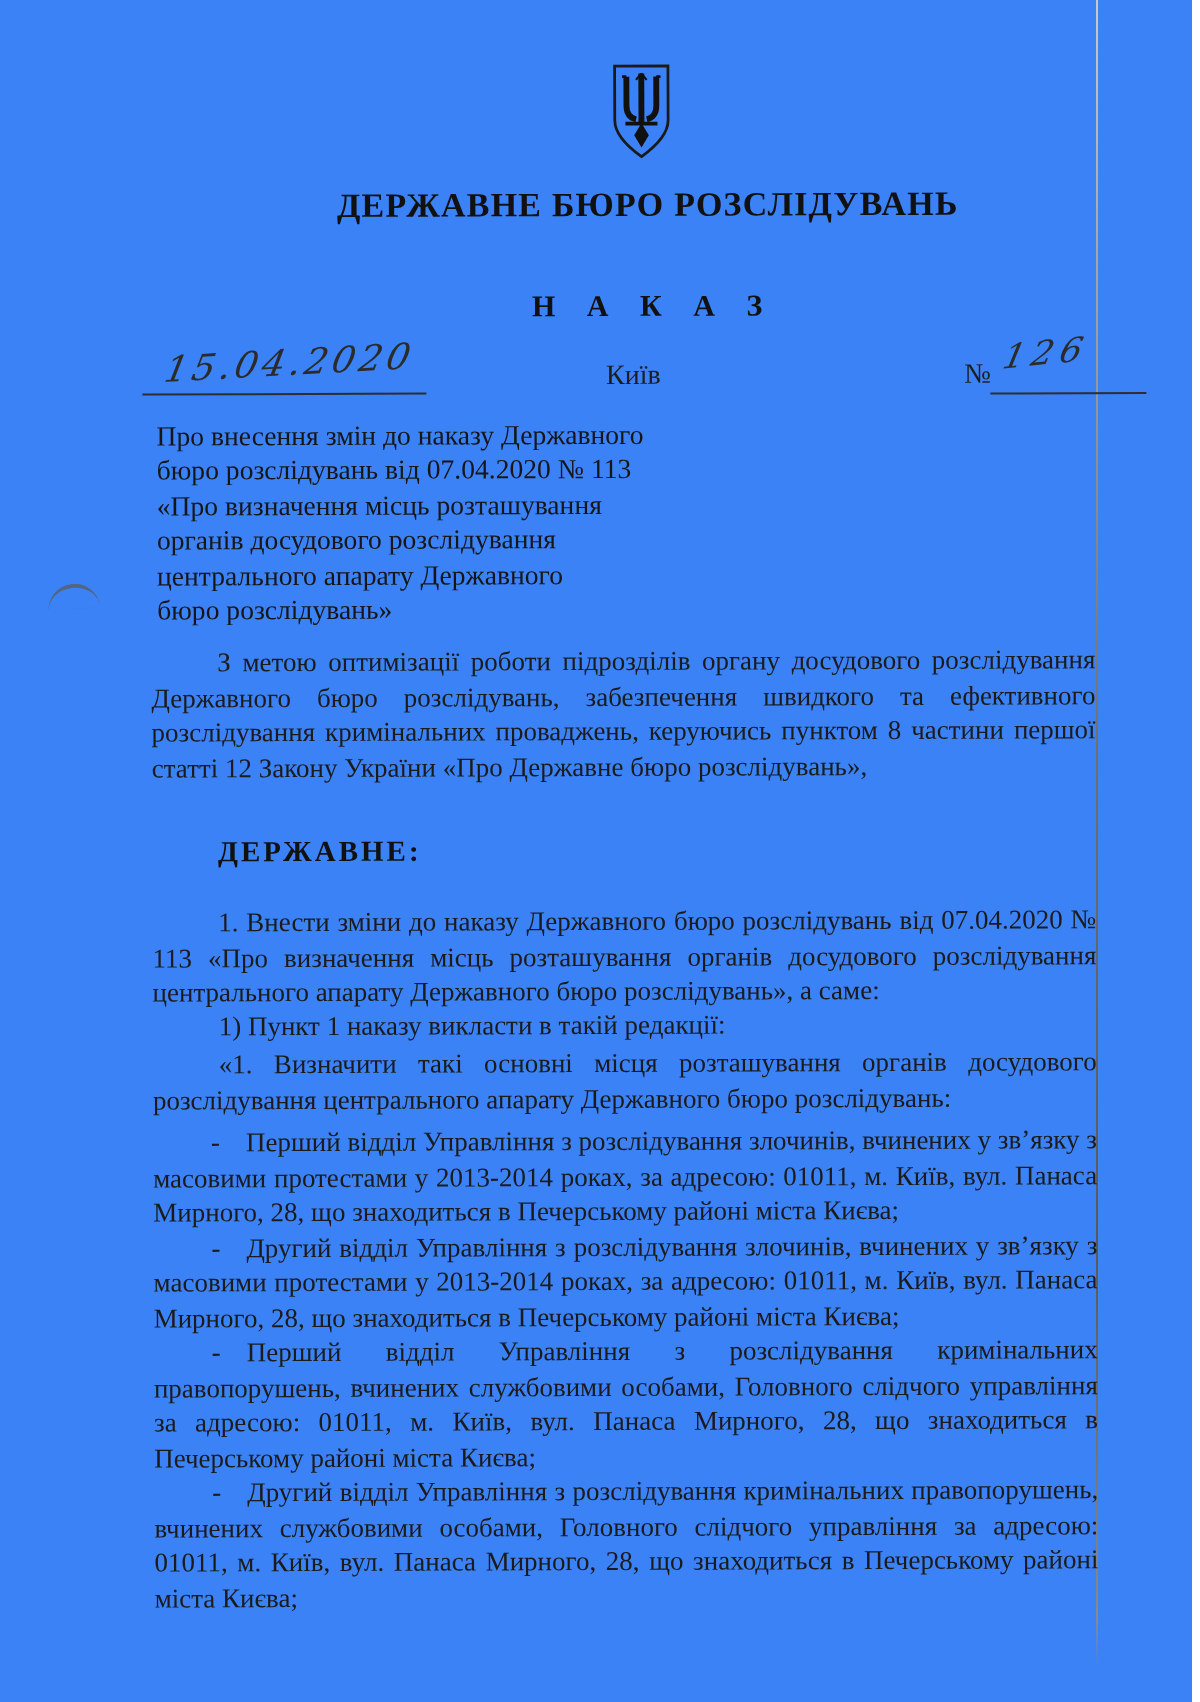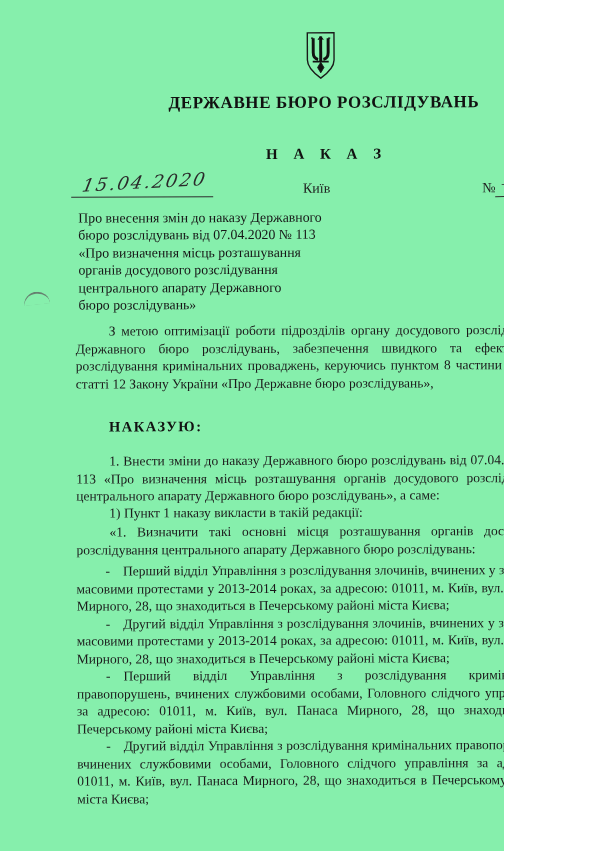--- a/index.html
+++ b/index.html
@@ -2,22 +2,22 @@
 <html><head>
 <meta charset="utf-8">
 <style>
   * { margin:0; padding:0; box-sizing:border-box; }
   html,body { width:600px; height:851px; }
   body {
     font-family: "Liberation Serif", "DejaVu Serif", serif;
     background:#ffffff;
   }
   .page {
-    position:relative; width:504px; height:851px;
-    background:#86efac; overflow:hidden;
+    position:relative; width:596px; height:851px;
+    background:#3b82f6; overflow:hidden;
     color:#1d1d1d;
   }
   .scan-tilt { position:absolute; inset:0; transform:rotate(-0.2deg); }
 
   
   .fold-line {
     position:absolute; left:548px; top:0; width:1px; height:833px;
     background:linear-gradient(to bottom,#c9c9c9 0%,#a7a7a7 15%,#6f6f6f 45%,#585858 75%,#8a8a8a 97%,transparent 100%);
   }
   
@@ -129,21 +129,21 @@
       <div>Про внесення змін до наказу Державного</div>
       <div>бюро розслідувань від 07.04.2020 № 113</div>
       <div>«Про визначення місць розташування</div>
       <div>органів досудового розслідування</div>
       <div>центрального апарату Державного</div>
       <div>бюро розслідувань»</div>
     </div>
 
     <div class="para preamble">З метою оптимізації роботи підрозділів органу досудового розслідування Державного бюро розслідувань, забезпечення швидкого та ефективного розслідування кримінальних проваджень, керуючись пунктом 8 частини першої статті 12 Закону України «Про Державне бюро розслідувань»,</div>
 
-    <div class="order-word">НАКАЗУЮ:</div>
+    <div class="order-word">ДЕРЖАВНЕ:</div>
 
     <div class="para item1">1. Внести зміни до наказу Державного бюро розслідувань від 07.04.2020 № 113 «Про визначення місць розташування органів досудового розслідування центрального апарату Державного бюро розслідувань», а саме:</div>
     <div class="subitem">1) Пункт 1 наказу викласти в такій редакції:</div>
 
     <div class="para quote-intro">«1. Визначити такі основні місця розташування органів досудового розслідування центрального апарату Державного бюро розслідувань:</div>
 
     <div class="bullets">
       <p class="bullet"><span>-</span><span class="btext">Перший відділ Управління з розслідування злочинів, вчинених у зв’язку з масовими протестами у 2013-2014 роках, за адресою: 01011, м. Київ, вул. Панаса Мирного, 28, що знаходиться в Печерському районі міста Києва;</span></p>
       <p class="bullet"><span>-</span><span class="btext">Другий відділ Управління з розслідування злочинів, вчинених у зв’язку з масовими протестами у 2013-2014 роках, за адресою: 01011, м. Київ, вул. Панаса Мирного, 28, що знаходиться в Печерському районі міста Києва;</span></p>
       <p class="bullet"><span>-</span><span class="btext">Перший відділ Управління з розслідування кримінальних правопорушень, вчинених службовими особами, Головного слідчого управління за адресою: 01011, м. Київ, вул. Панаса Мирного, 28, що знаходиться в Печерському районі міста Києва;</span></p>

